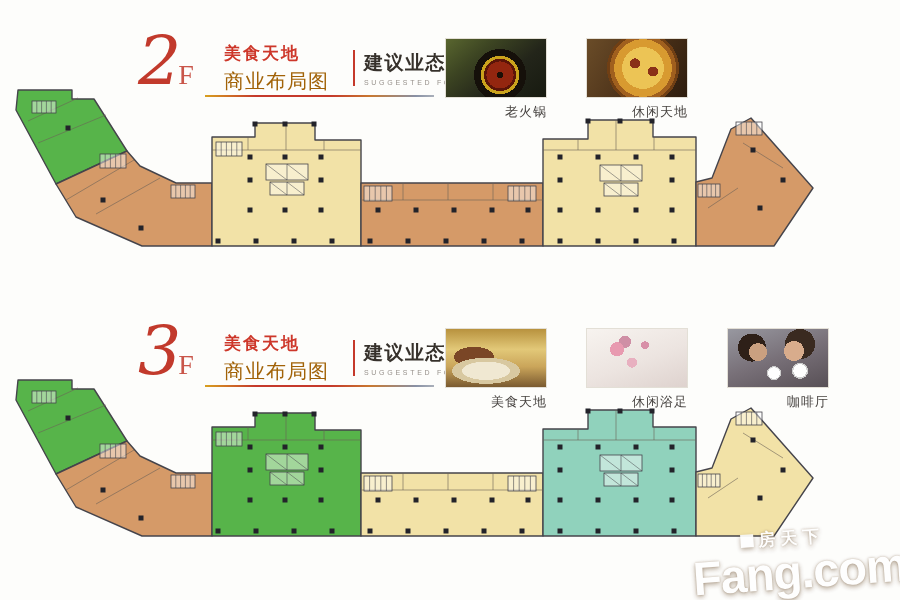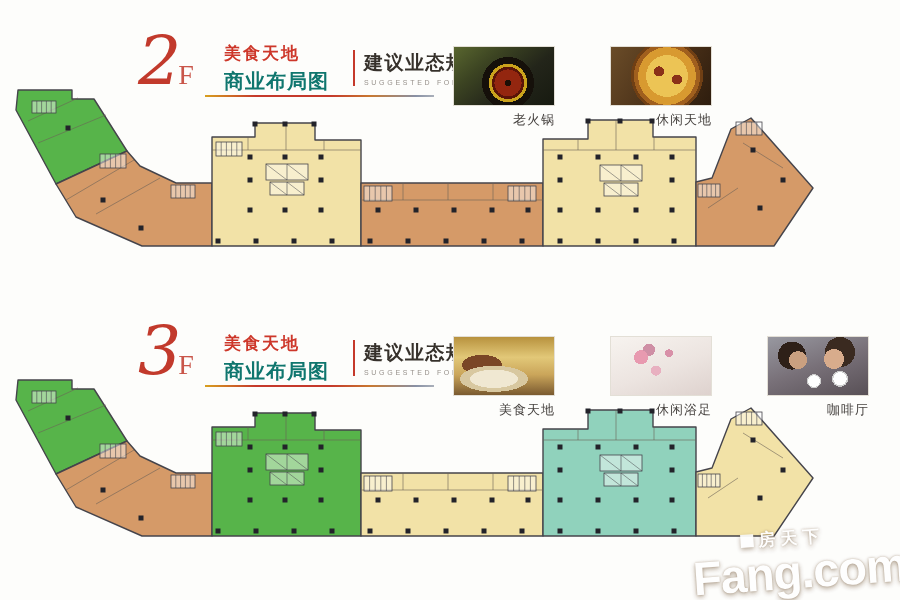--- a/index.html
+++ b/index.html
@@ -16,36 +16,36 @@
   .num{
     font-family:"DejaVu Serif","Liberation Serif",serif;
     font-style:italic;font-size:68px;line-height:54px;color:#c23a2c;
   }
   .suffix{
     font-family:"Liberation Serif",serif;
     font-size:28px;line-height:26px;color:#c9564a;margin-left:-3px;
   }
   .floor-titles{margin-left:20px;padding-top:8px;}
   .theme{font-size:17px;font-weight:bold;color:#cd372a;letter-spacing:2px;}
-  .sub{font-size:20px;font-weight:bold;color:#0f766e;margin-top:3px;letter-spacing:1px;}
+  .sub{font-size:20px;font-weight:normal;color:#a16207;margin-top:3px;letter-spacing:1px;}
   .badge{margin-left:24px;margin-top:16px;border-left:2px solid #c5392b;padding-left:9px;}
   .badge-title{font-size:19px;font-weight:bold;color:#36312b;letter-spacing:1.5px;}
   .badge-sub{font-size:7px;letter-spacing:2.7px;color:#97918b;margin-top:3px;white-space:nowrap;}
   .underline{
     position:absolute;left:205px;width:229px;height:2px;
     background:linear-gradient(90deg,#d8a020 0%,#c5392b 22%,#c5392b 55%,#c87830 72%,#8890a4 92%,#aab0ba 100%);
   }
   .f2 .underline{top:95px}
   .f3 .underline{top:385px}
 
   
   .photo-strip{position:absolute;left:433px;display:flex;gap:27px;}
   .f2 .photo-strip{top:38px}
   .f3 .photo-strip{top:328px}
-  .photo-card{margin:8px;width:102px;padding-left:12px;}
+  .photo-card{margin:0;width:102px;padding-left:12px;}
   .photo{width:102px;height:60px;border:1px solid #e3dfd6;box-sizing:border-box;}
   .photo-card figcaption{
     font-size:13px;color:#474340;text-align:right;margin-top:5px;letter-spacing:1px;
   }
   .ph-hotpot{
     background:
       radial-gradient(circle 26px at 54% 62%, #1c0f06 0 12%, #93260f 12% 52%, #5a1408 52% 62%, #caa21c 62% 74%, #15100a 74% 100%, transparent 100%),
       linear-gradient(140deg,#59662f 0%,#3c4422 30%,#23251a 62%,#171a10 100%);
   }
   .ph-dining{

